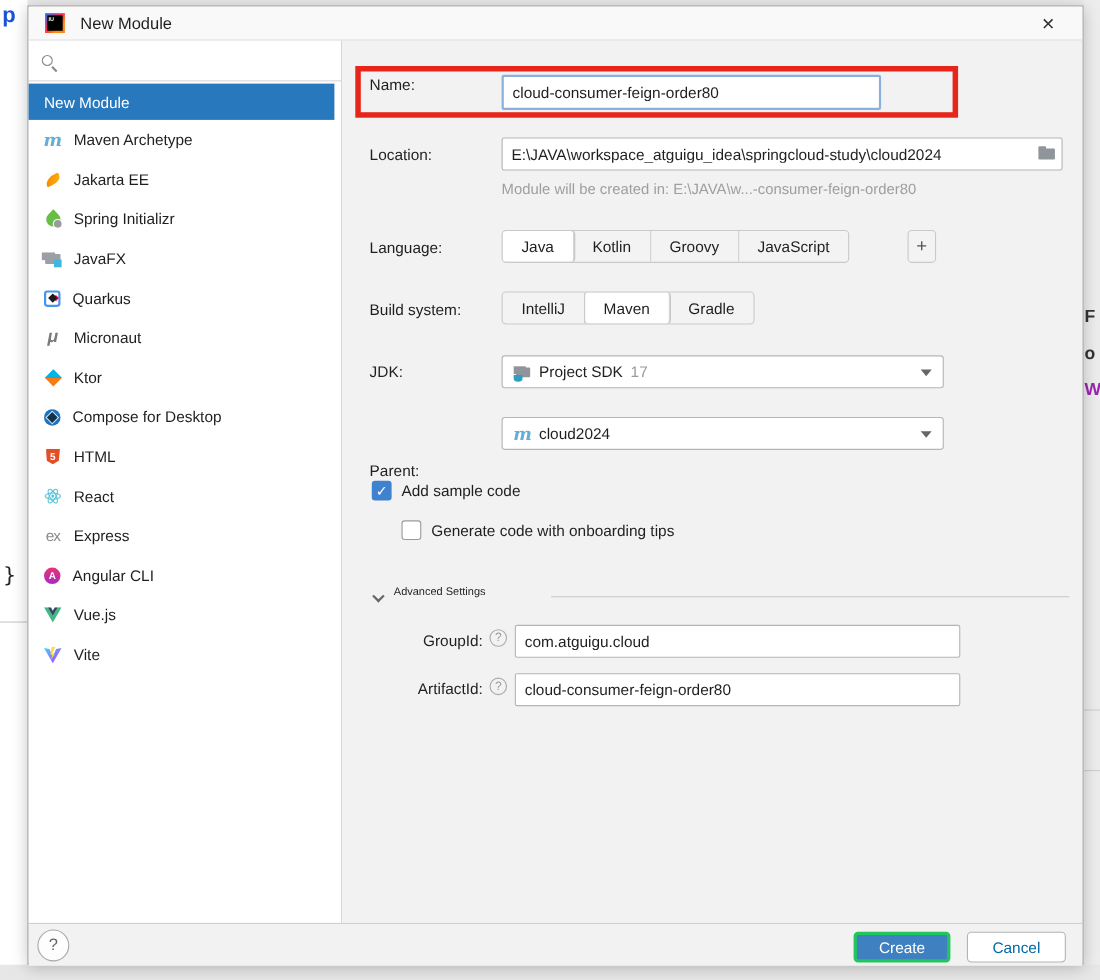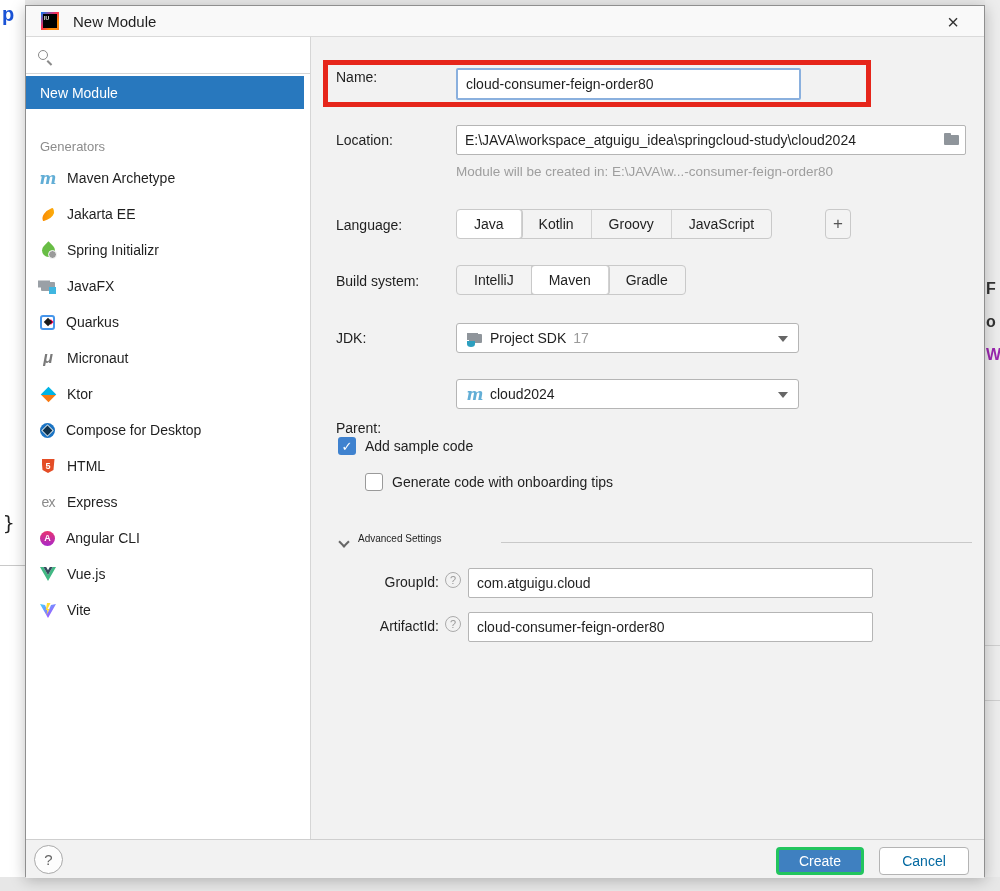--- a/index.html
+++ b/index.html
@@ -72,21 +72,21 @@
   .folder-btn::after { content:""; position:absolute; left:0; top:0; width:7px; height:3px; background:#8f959b; border-radius:1px 1px 0 0; }
   .hint { position:absolute; left:145px; top:127px; font-size:13.5px; color:#9e9e9e; }
 
   .seg-group { position:absolute; height:30px; display:flex; border:1px solid #c9c9c9; border-radius:4px; background:#f3f3f3; overflow:hidden; }
   .seg { padding:0 17px; font-size:14px; color:#1f1f1f; display:flex; align-items:center; cursor:pointer; border-right:1px solid #d2d2d2; }
   .seg:last-child { border-right:none; }
   .seg.sel { background:#fff; border-radius:3px; box-shadow:0 0 0 1px #c9c9c9; }
   .plus-btn { position:absolute; width:26px; height:30px; border:1px solid #c9c9c9; border-radius:4px; background:#f3f3f3;
               font-size:17px; color:#555; display:flex; align-items:center; justify-content:center; cursor:pointer; }
 
-  .dropdown { position:absolute; width:343px; height:30px; background:#fff; border:1px solid #b5b5b5; border-radius:3px;
+  .dropdown { position:absolute; width:402px; height:30px; background:#fff; border:1px solid #b5b5b5; border-radius:3px;
               display:flex; align-items:center; gap:7px; padding:0 10px; font-size:14px; color:#1f1f1f; cursor:pointer; }
   .caret { position:absolute; right:10px; top:12px; width:0; height:0; border-left:5px solid transparent; border-right:5px solid transparent; border-top:6px solid #666; }
   .sdk-ic::before { content:""; width:13px; height:9px; background:#8f959b; border-radius:1px; box-shadow:-3px -2px 0 -1px #8f959b; }
   .sdk-ic::after { content:""; position:absolute; left:0; bottom:-1px; width:8px; height:6px; background:#2d9fbf; border-radius:0 0 50% 50%; }
   .muted { color:#9a9a9a; }
 
   .cbox { position:absolute; width:18px; height:18px; border-radius:3px; cursor:pointer; }
   .cbox.on { background:#3f82cf; color:#fff; font-size:13px; display:flex; align-items:center; justify-content:center; }
   .cbox.off { background:#fff; border:1px solid #9a9a9a; }
   .cbox-label { position:absolute; font-size:14px; color:#1f1f1f; }
@@ -139,21 +139,20 @@
 
   <div class="dlg-body">
 
     <div class="sidebar">
       <div class="search-row">
         <span class="search-glyph"></span>
       </div>
       <div class="selected-row">
         <span>New Module</span>
       </div>
-      <div class="gen-label">Generators</div>
 
       <div class="gen-item">
         <span class="ic ic-maven">m</span>
         <span>Maven Archetype</span>
       </div>
       <div class="gen-item">
         <span class="ic ic-jakarta"></span>
         <span>Jakarta EE</span>
       </div>
       <div class="gen-item">
@@ -178,20 +177,33 @@
       </div>
       <div class="gen-item">
         <span class="ic ic-compose"></span>
         <span>Compose for Desktop</span>
       </div>
       <div class="gen-item">
         <span class="ic">
             <span class="ic ic-html">5</span>
           </span>
         <span>HTML</span>
+      </div>
+      <div class="gen-item">
+        <span class="ic">
+          <svg width="16" height="16" viewBox="0 0 16 16">
+              <g stroke="#58c4dc" stroke-width="1" fill="none">
+                <ellipse cx="8" cy="8" rx="7" ry="2.8"></ellipse>
+                <ellipse cx="8" cy="8" rx="7" ry="2.8" transform="rotate(60 8 8)"></ellipse>
+                <ellipse cx="8" cy="8" rx="7" ry="2.8" transform="rotate(120 8 8)"></ellipse>
+              </g>
+              <circle cx="8" cy="8" r="1.4" fill="#58c4dc"></circle>
+            </svg>
+        </span>
+        <span>React</span>
       </div>
       <div class="gen-item">
         <span class="ic ic-express">ex</span>
         <span>Express</span>
       </div>
       <div class="gen-item">
         <span class="ic ic-angular">A</span>
         <span>Angular CLI</span>
       </div>
       <div class="gen-item">

